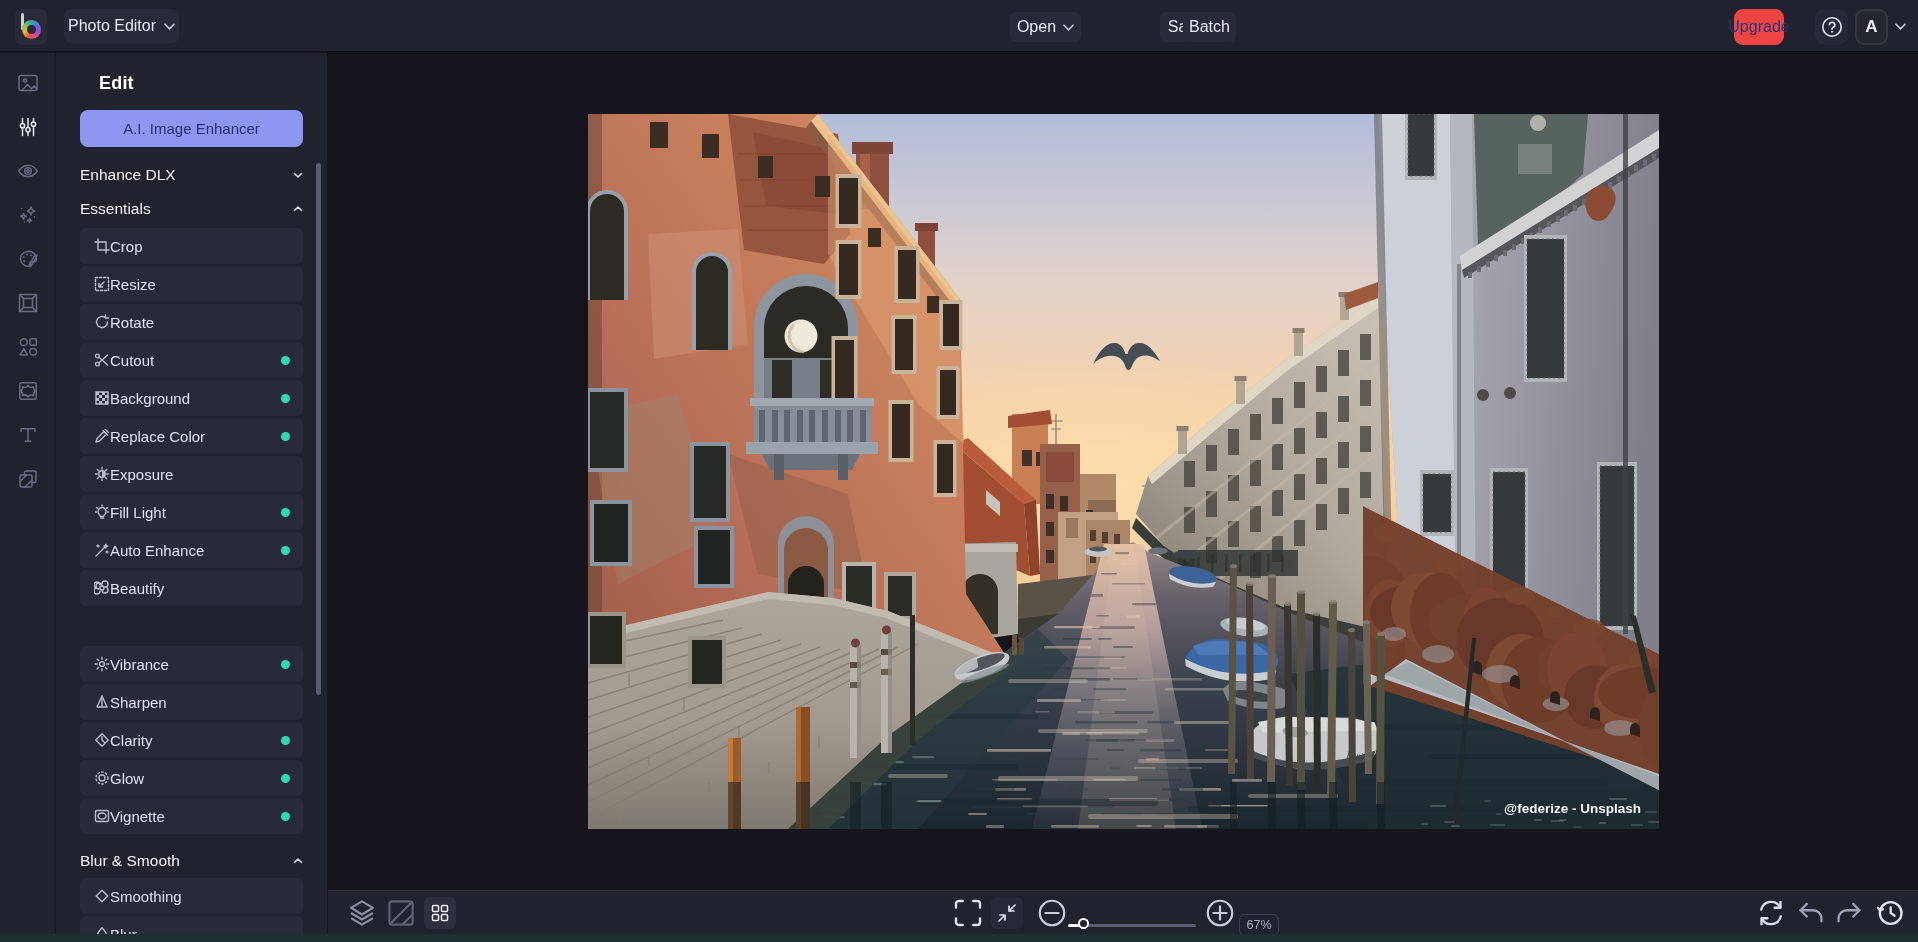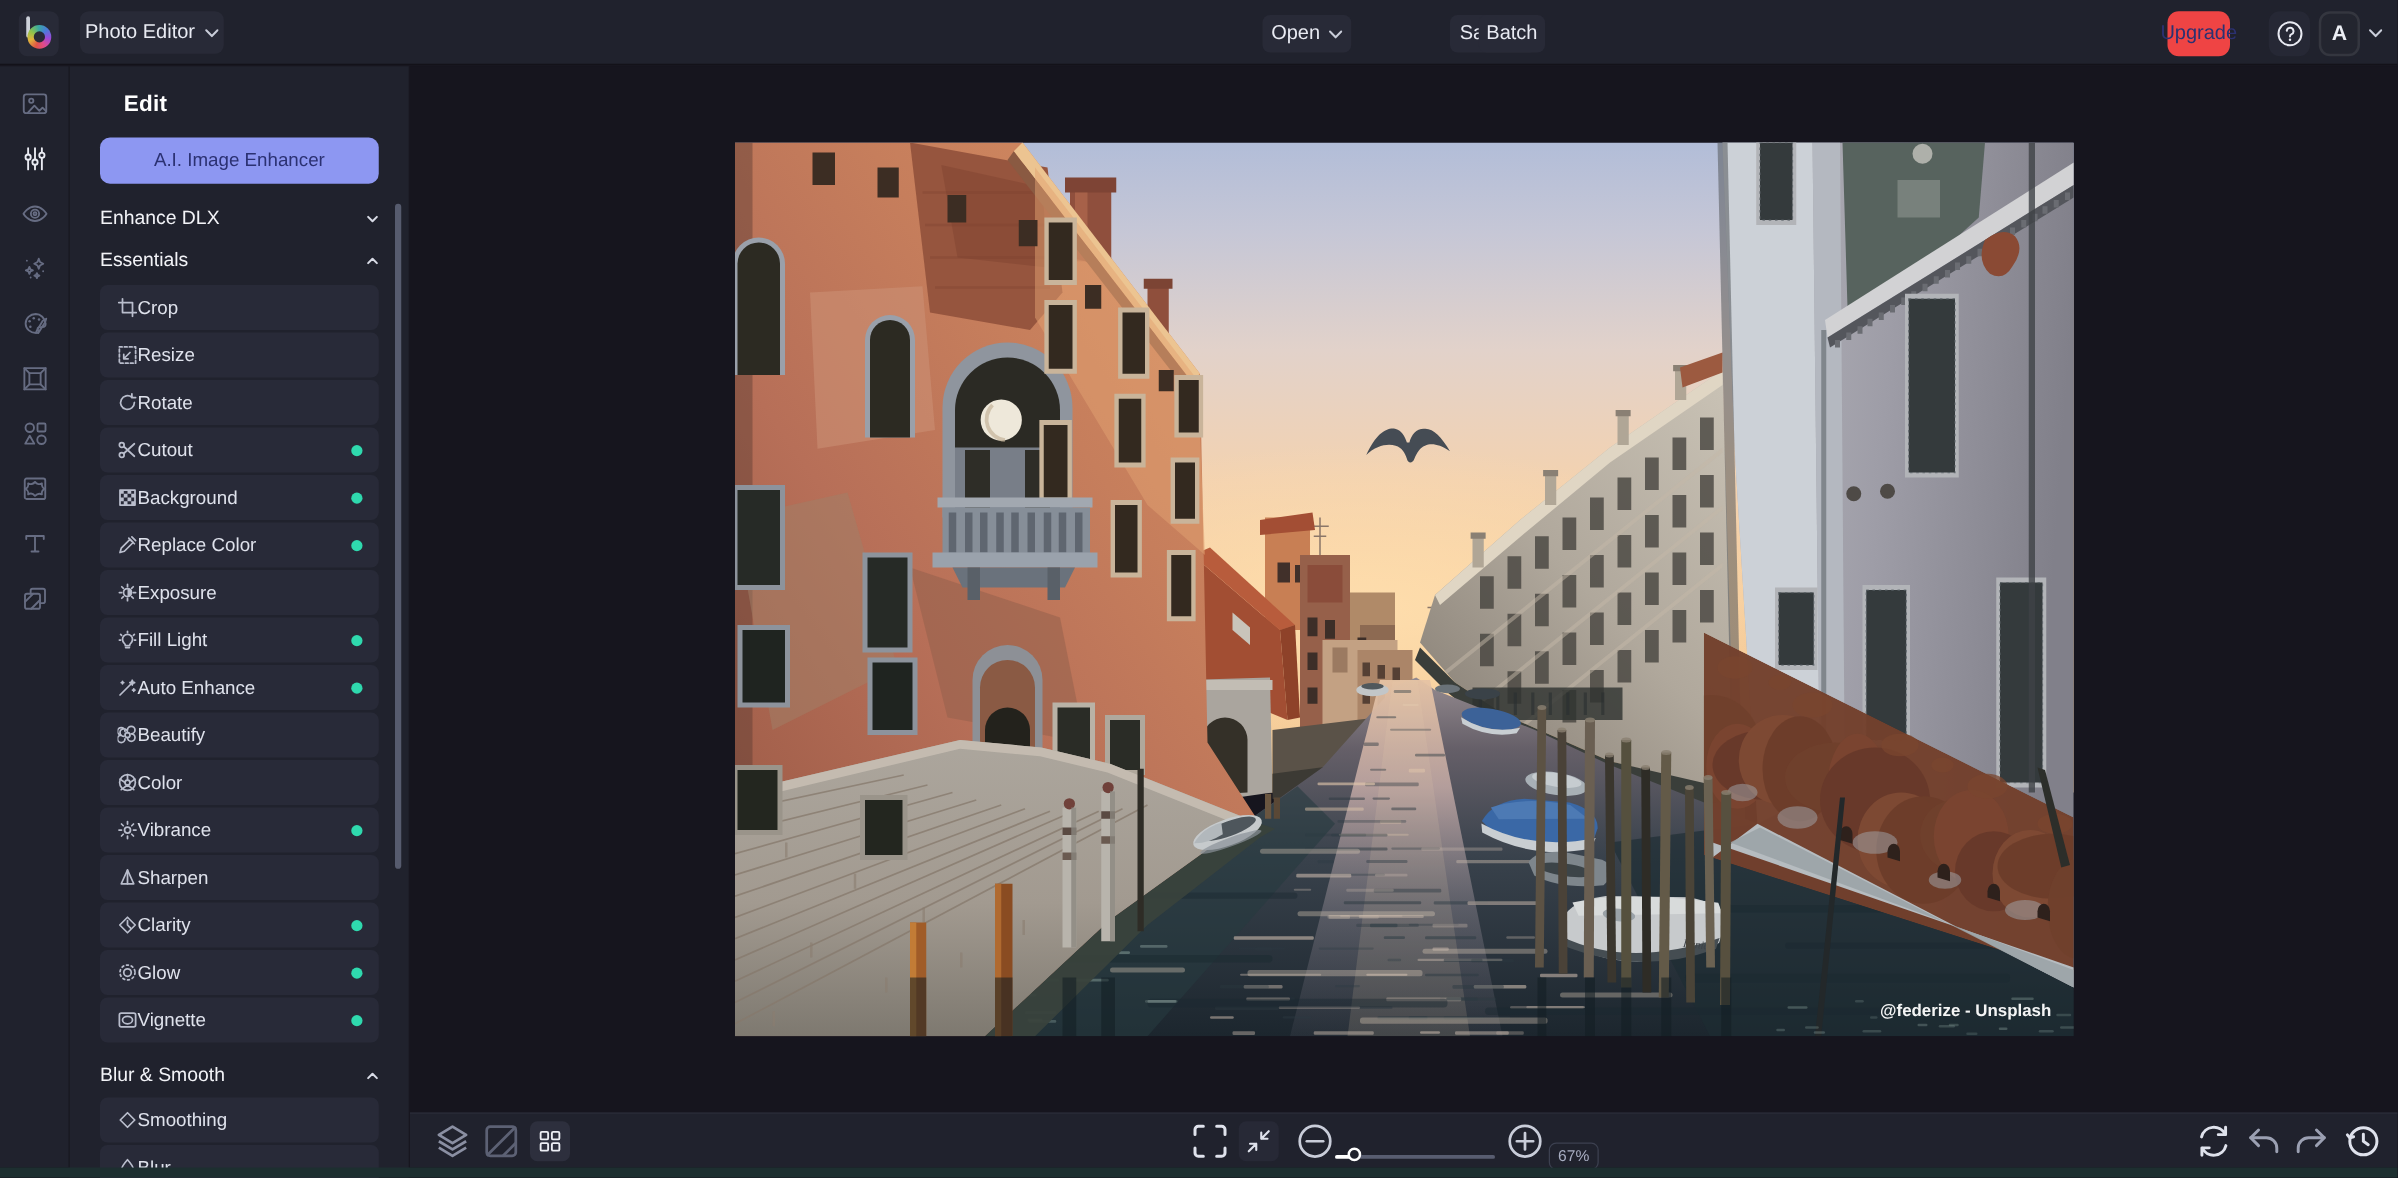--- a/index.html
+++ b/index.html
@@ -233,30 +233,20 @@
       <span class="dot"></span>
     </div>
 <div class="row" style="top:517px">
       <span class="ric">
         <svg width="16" height="16" viewBox="0 0 16 16">
           <circle cx="8" cy="8" r="2" stroke="#b9bdcc" stroke-width="1.4" fill="none" stroke-linecap="round" stroke-linejoin="round"></circle>
           <path d="M8 6a3 3 0 1 0-3 3M6 5a3 3 0 1 0-3 3 3 3 0 1 0 3 3m2-1a3 3 0 1 0 3-3 3 3 0 1 0-3-3" stroke="#b9bdcc" stroke-width="1.4" fill="none" stroke-linecap="round" stroke-linejoin="round"></path>
         </svg>
       </span>
       <span class="rtx">Beautify</span>
-    </div>
-<div class="row" style="top:555px">
-      <span class="ric">
-        <svg width="16" height="16" viewBox="0 0 16 16">
-          <circle cx="8" cy="8" r="6.3" stroke="#b9bdcc" stroke-width="1.4" fill="none" stroke-linecap="round" stroke-linejoin="round"></circle>
-          <circle cx="8" cy="8" r="2" stroke="#b9bdcc" stroke-width="1.4" fill="none" stroke-linecap="round" stroke-linejoin="round"></circle>
-          <path d="M8 1.7v4.3M8 10l-5 3.7M8 10l5 3.7M2 5.3 6 8M14 5.3 10 8" stroke="#b9bdcc" stroke-width="1.4" fill="none" stroke-linecap="round" stroke-linejoin="round"></path>
-        </svg>
-      </span>
-      <span class="rtx">Color</span>
     </div>
 <div class="row" style="top:593px">
       <span class="ric">
         <svg width="16" height="16" viewBox="0 0 16 16">
           <circle cx="8" cy="8" r="2.4" stroke="#b9bdcc" stroke-width="1.4" fill="none" stroke-linecap="round" stroke-linejoin="round"></circle>
           <path d="M8 1.2v2M8 12.8v2M1.2 8h2M12.8 8h2M3.2 3.2l1.4 1.4M11.4 11.4l1.4 1.4M12.8 3.2l-1.4 1.4M4.6 11.4l-1.4 1.4" stroke="#b9bdcc" stroke-width="1.4" fill="none" stroke-linecap="round" stroke-linejoin="round"></path>
         </svg>
       </span>
       <span class="rtx">Vibrance</span>
       <span class="dot"></span>

